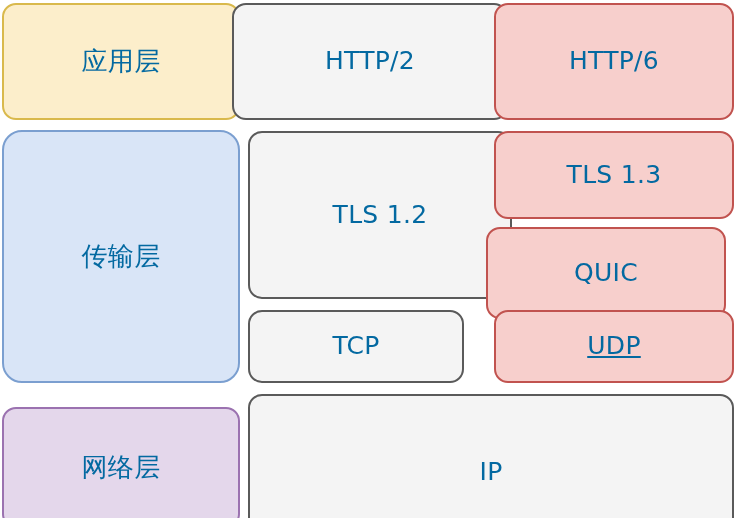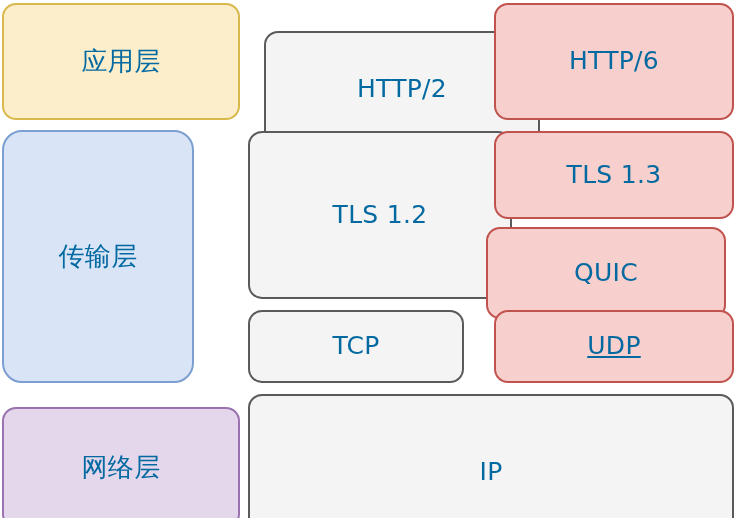--- a/index.html
+++ b/index.html
@@ -66,27 +66,27 @@
     white-space: nowrap;
   }
 </style>
 </head>
 <body>
 
 <div id="diagram">
     <div class="node fill-yellow layer" style="left: 2px; top: 3px; width: 238px; height: 117px;">
       <span class="node-label">应用层</span>
     </div>
-    <div class="node fill-gray" style="left: 264px; top: 3px; width: 276px; height: 117px; margin-top: 28px;">
+    <div class="node fill-gray" style="left: 232px; top: 3px; width: 276px; height: 117px;">
       <span class="node-label">HTTP/2</span>
     </div>
     <div class="node fill-pink" style="left: 494px; top: 3px; width: 240px; height: 117px;">
       <span class="node-label">HTTP/6</span>
     </div>
-    <div class="node fill-blue layer" style="left: 2px; top: 130px; width: 192px; height: 253px;">
+    <div class="node fill-blue layer" style="left: 2px; top: 130px; width: 238px; height: 253px;">
       <span class="node-label">传输层</span>
     </div>
     <div class="node fill-gray" style="left: 248px; top: 131px; width: 264px; height: 168px;">
       <span class="node-label">TLS 1.2</span>
     </div>
     <div class="node fill-pink" style="left: 494px; top: 131px; width: 240px; height: 88px;">
       <span class="node-label">TLS 1.3</span>
     </div>
     <div class="node fill-pink" style="left: 486px; top: 227px; width: 240px; height: 92px;">
       <span class="node-label">QUIC</span>

